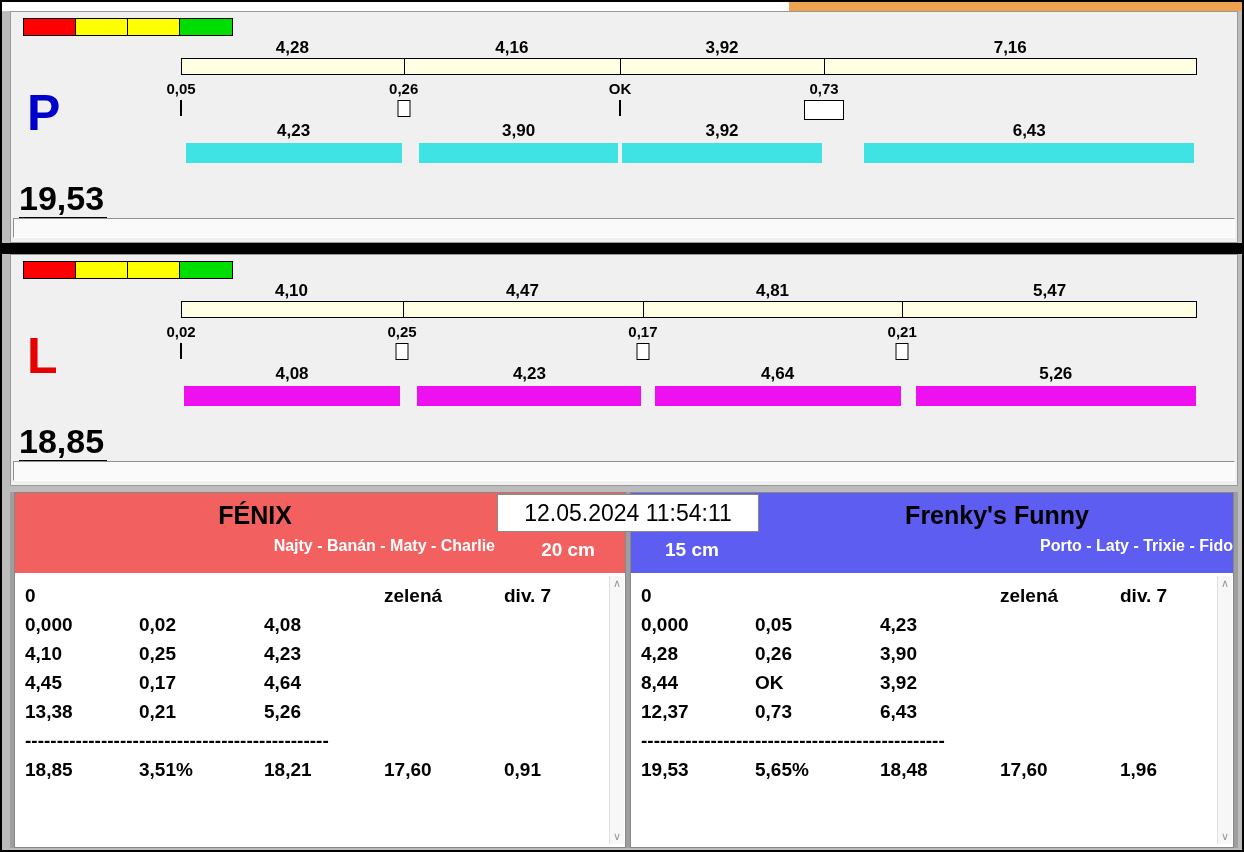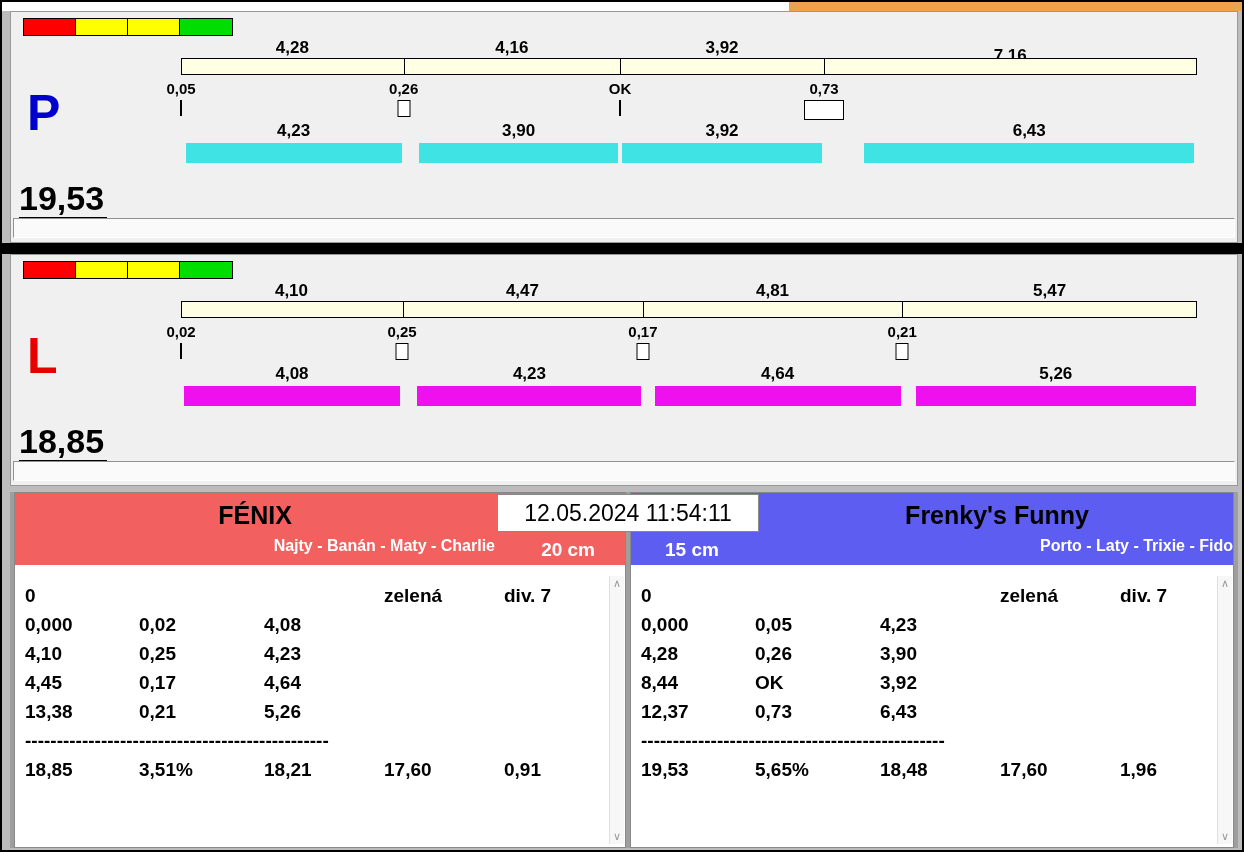--- a/index.html
+++ b/index.html
@@ -44,21 +44,21 @@
   .mark-wide-box { width:40px; height:20px; background:#fff; border:1px solid #000; }
   .bot-labels { top:109px; height:18px; }
   .bot-bars { top:131px; height:20px; }
   .run-bar { position:absolute; top:0; height:100%; }
 
   
   .bottom { position:absolute; left:8px; top:490px; width:1228px; height:356px; background:#9e9e9e; }
   .team { position:absolute; top:0; height:100%; background:#fff; border:1px solid #888; }
   .team-left { left:4px; width:612px; }
   .team-right { left:620px; width:604px; }
-  .team-header { position:relative; height:72px; }
+  .team-header { position:relative; height:80px; }
   .team-name { font-size:25px; font-weight:bold; color:#000; text-align:center; padding-top:8px; white-space:nowrap; }
   .team-members { font-size:16px; font-weight:bold; color:#fff; text-align:right; padding-top:7px; white-space:nowrap; }
   .team-height { position:absolute; top:46px; font-size:19px; font-weight:bold; color:#fff; white-space:nowrap; }
   .team-left .team-name, .team-left .team-members { margin-right:130px; }
   .team-right .team-name, .team-right .team-members { margin-left:130px; }
   .team-left .team-height { right:30px; }
   .team-right .team-height { left:34px; }
 
   .team-body { position:absolute; top:80px; left:0; right:0; bottom:0; background:#fff;
                padding:12px 0 0 10px; overflow:hidden; }
@@ -93,21 +93,21 @@
         <div class="legend-block" style="background: rgb(255, 255, 0);"></div>
         <div class="legend-block" style="background: rgb(255, 255, 0);"></div>
         <div class="legend-block" style="background: rgb(0, 221, 0);"></div>
       </div>
     <div class="lane-letter" style="color: rgb(0, 0, 204);">P</div>
     <div class="chart">
       <div class="row top-labels">
           <div class="seg-label" style="left: 0%; width: 21.915%;">4,28</div>
           <div class="seg-label" style="left: 21.915%; width: 21.3006%;">4,16</div>
           <div class="seg-label" style="left: 43.2156%; width: 20.0717%;">3,92</div>
-          <div class="seg-label" style="left: 63.2873%; width: 36.6615%; margin-top: 8px;">7,16</div>
+          <div class="seg-label" style="left: 63.2873%; width: 36.6615%;">7,16</div>
         </div>
       <div class="top-bar" style="background: rgb(255, 255, 227);">
           <div class="bar-tick" style="left: 21.915%;"></div>
           <div class="bar-tick" style="left: 43.2156%;"></div>
           <div class="bar-tick" style="left: 63.2873%;"></div>
         </div>
       <div class="row mid-labels">
           <div class="mid-label" style="left: calc(0% - 30px);">0,05</div>
           <div class="mid-label" style="left: calc(21.915% - 30px);">0,26</div>
           <div class="mid-label" style="left: calc(43.2156% - 30px);">OK</div>

